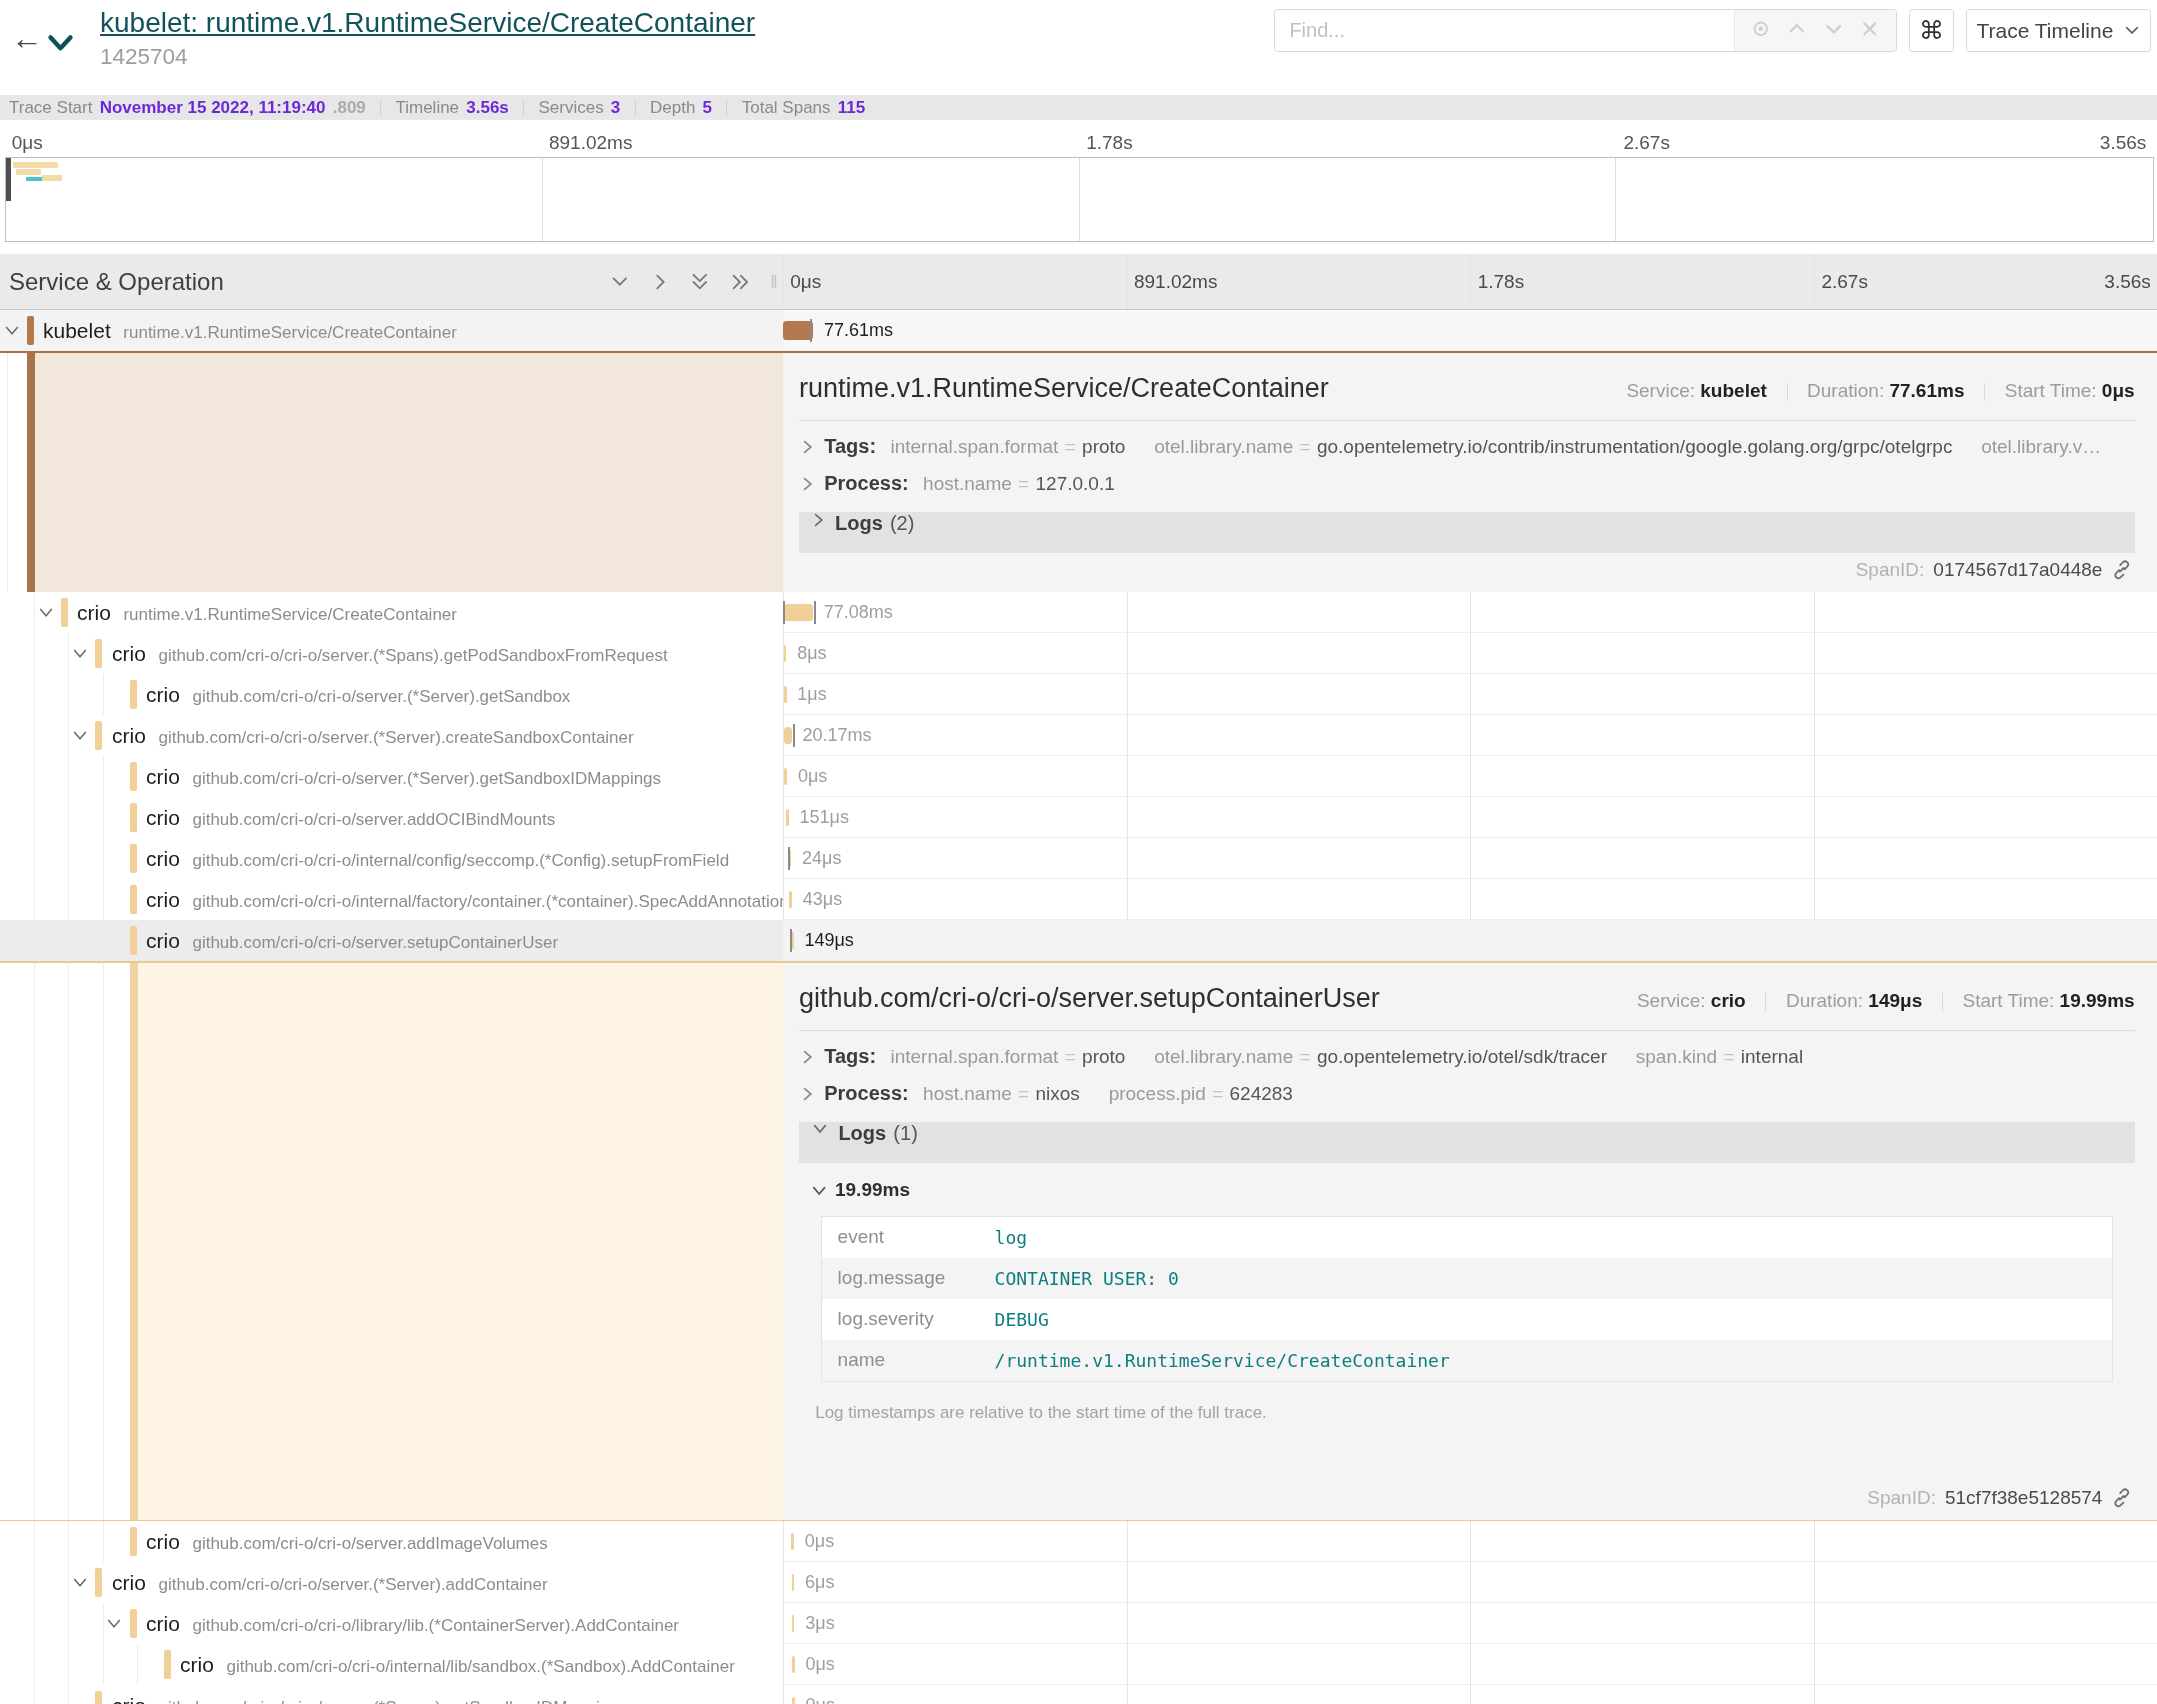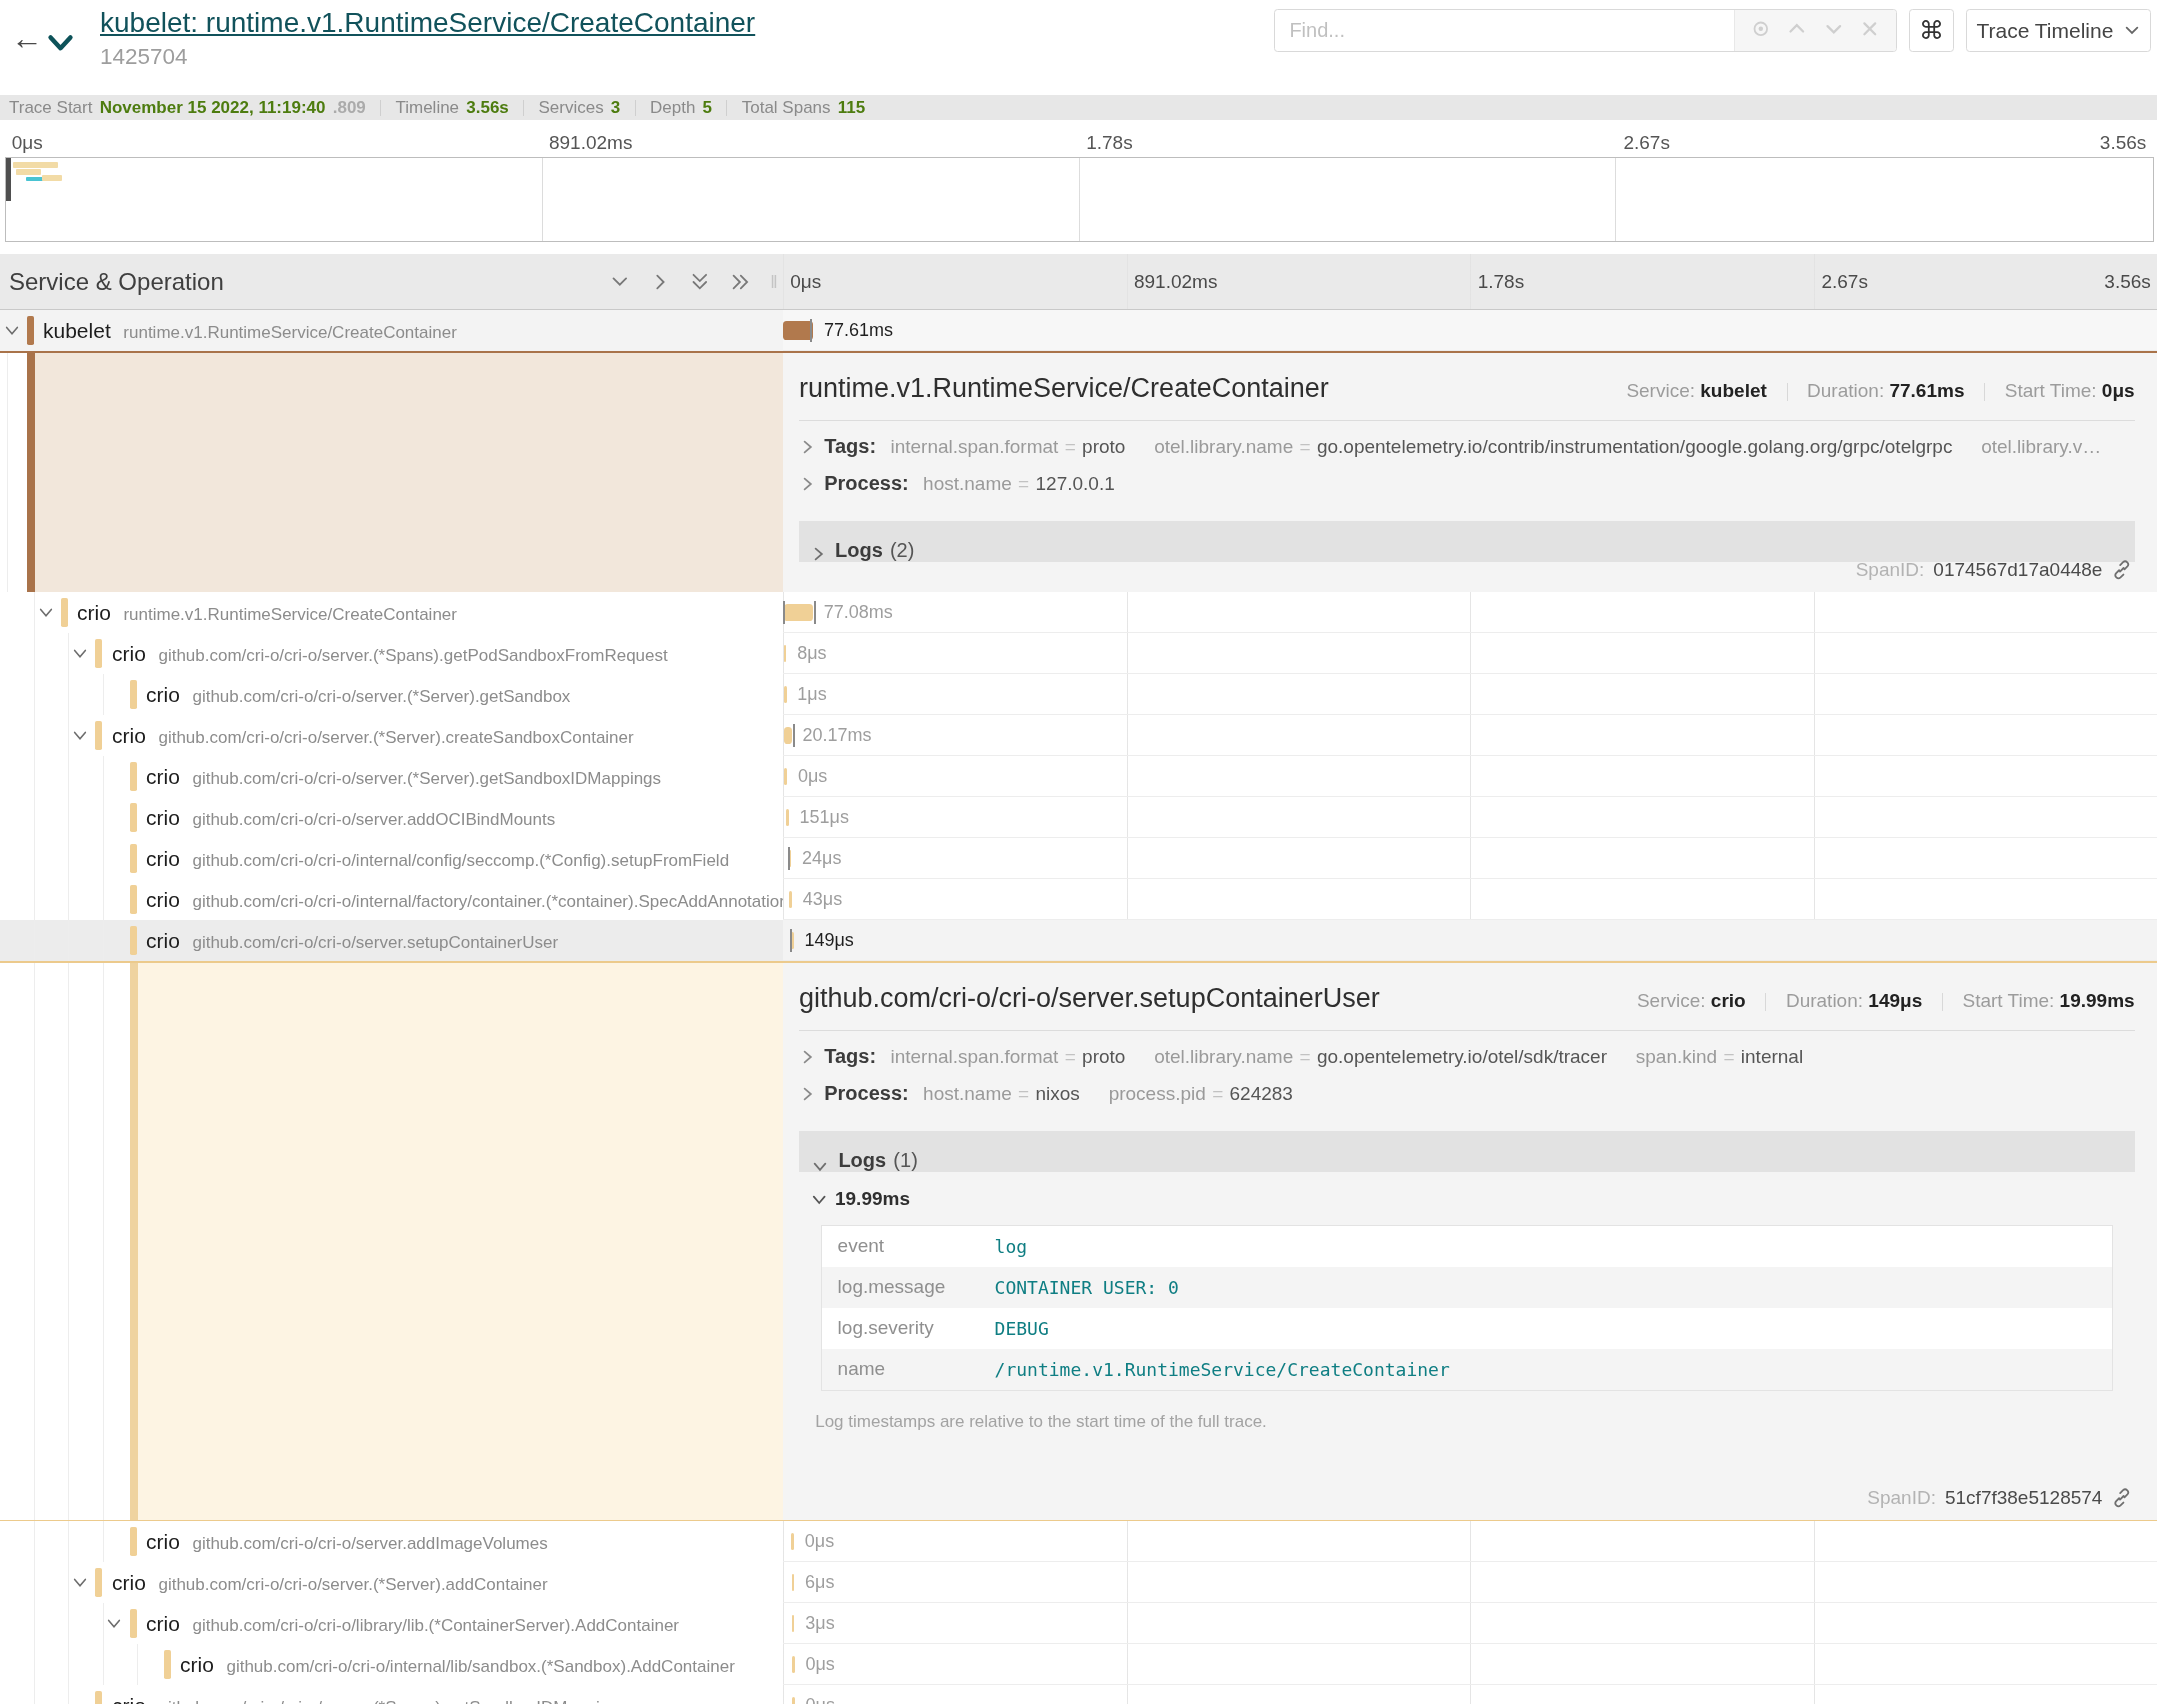--- a/index.html
+++ b/index.html
@@ -27,21 +27,21 @@
   .kbd-btn { position:absolute; top:9px; right:204px; width:45px; height:43px;
              border:0.9px solid #d9d9d9; border-radius:3.6px; background:#fff; font-size:25px;
              color:#333; display:flex; align-items:center; justify-content:center; cursor:pointer; }
   .view-btn { position:absolute; top:9px; right:7.2px; width:185px; height:43px;
               border:0.9px solid #d9d9d9; border-radius:3.6px; background:#fff; font-size:21px;
               color:#444; display:flex; align-items:center; justify-content:center; gap:10.8px; cursor:pointer; }
 
   
   .metabar { height:25px; background:#e7e7e7; display:flex; align-items:center;
              padding-left:9px; font-size:17px; color:#8a8a8a; }
-  .metabar b { color:#4d7c0f; margin-left:7.2px; }
+  .metabar b { color:#6d28d9; margin-left:7.2px; }
   .metabar .ms { color:#ababab; font-weight:bold; }
   .msep { width:0.9px; height:16px; background:#cfcfcf; margin:0 14.4px; }
 
   
   .minimap { position:relative; height:134px; background:#fff; }
   .mm-ticks { position:absolute; left:4.5px; right:4.5px; top:10.8px; height:23.4px;
               font-size:19px; color:#555; }
   .mm-ticks span, .gh-ticks span { position:absolute; white-space:nowrap; }
   .mm-canvas { position:absolute; left:4.5px; right:4.5px; top:37px; height:85px;
                background:#fff; border:0.9px solid #bdbdbd;
@@ -101,22 +101,22 @@
   .d-meta b { color:#222; }
   .vbar { display:inline-block; width:0.9px; height:18px; background:#d8d8d8; margin:0 14.4px; vertical-align:middle; }
   .d-divider { height:0.9px; background:#dcdcdc; margin:16px 0 5.4px; }
   .d-row { display:flex; align-items:center; font-size:19px; color:#9a9a9a; margin:14.4px 0 0 1.8px; white-space:nowrap; }
   .d-row .rchev { margin-right:10.8px; display:flex; }
   .d-row b { color:#3c3c3c; margin-right:14.4px; font-size:20px; }
   .kv .eq { color:#c2c2c2; margin:0 6.3px; }
   .kv .v { color:#555; }
   .vsep { width:0.9px; height:16px; background:#ddd; margin:0 14.4px; }
 
-  .logs-bar { background:#e2e2e2; height:41px; display:flex; align-items:flex-end; padding-left:12.6px;
-              margin-top:26px; font-size:20px; color:#555; cursor:pointer; }
+  .logs-bar { background:#e2e2e2; height:41px; display:flex; align-items:flex-start; padding-left:12.6px;
+              margin-top:17px; font-size:20px; color:#555; cursor:pointer; }
   .logs-bar .rchev { margin-right:10.8px; display:flex; }
   .logs-bar b { color:#3c3c3c; margin-right:7.2px; }
 
   .log-entry { margin:16px 0 0 12.6px; }
   .log-time { font-size:19px; color:#2f2f2f; font-weight:bold; display:flex; align-items:center; gap:9px; cursor:pointer; }
   .log-table { margin:14.4px 21.6px 0 9px; background:#fff; border:0.9px solid #e3e3e3; }
   .lt-row { display:flex; height:41px; align-items:center; font-size:19px; }
   .lt-row:nth-child(even) { background:#f4f4f4; }
   .lt-key { width:173px; padding-left:16px; color:#8f8f8f; flex:none; }
   .lt-val { font-family:"DejaVu Sans Mono", monospace; color:#0f7e83; font-size:18px; }

